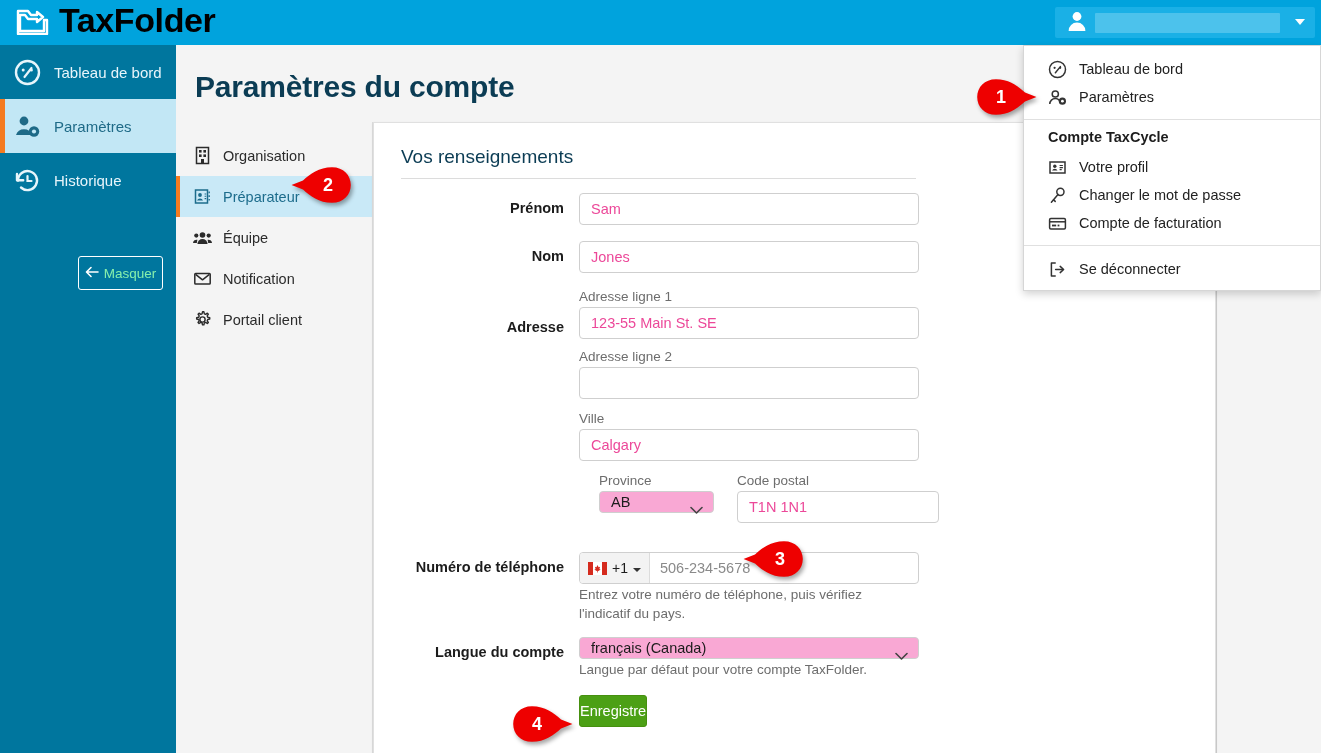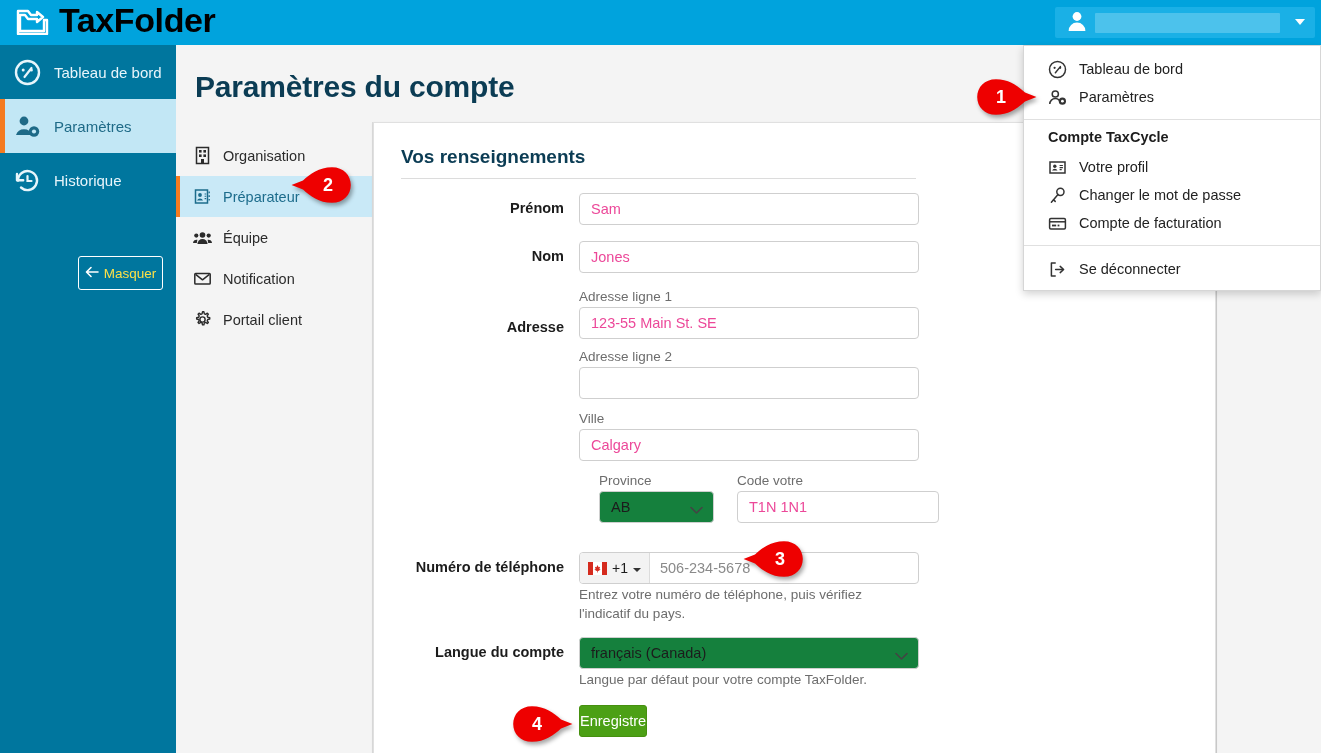--- a/index.html
+++ b/index.html
@@ -64,21 +64,21 @@
   }
   .nav-item.active::after{
     content:""; position:absolute; right:-11px; top:50%; margin-top:-11px;
     width:0;height:0;border-top:11px solid transparent;border-bottom:11px solid transparent;
     border-left:11px solid #c2e7f5;
   }
   .hide-btn {
     position:absolute; left:78px; top:211px;
     width:85px; height:34px;
     border:1px solid #ffffff; border-radius:3px;
-    background:transparent; color:#fde047;
+    background:transparent; color:#86efac;
     font-family:"Liberation Sans", sans-serif; font-size:13.5px;
     display:flex; align-items:center; justify-content:center; gap:5px;
     cursor:pointer;
   }
 
   
   .content {
     position:absolute; left:176px; top:45px; width:1145px; height:708px;
     background:#f4f4f4;
   }
@@ -105,21 +105,21 @@
   .subnav-spacer { height:13px; }
 
   
   .card {
     position:absolute; left:197px; top:77px; width:843px; height:684px;
     background:#ffffff; border:1px solid #e0e0e0; border-bottom:none;
     box-shadow:0 1px 3px rgba(0,0,0,0.06);
   }
   .card-title {
     position:absolute; left:27px; top:23px;
-    font-size:19px; font-weight:bold; color:#0b3c54;
+    font-size:19px; font-weight:normal; color:#0b3c54;
   }
   .card-rule {
     position:absolute; left:27px; top:55px; width:515px; height:1px;
     background:#dcdcdc;
   }
 
   .form { position:absolute; left:0; top:70px; width:843px; }
   .row { display:flex; margin-bottom:0px; }
   .row-label {
     width:205px; flex:0 0 205px; text-align:right; padding-right:15px;
@@ -127,22 +127,22 @@
   }
   .row-field { flex:1 1 auto; }
   .sublabel { font-size:13.5px; color:#6d6d6d; margin-bottom:3px; }
   .txt {
     width:340px; height:32px; border:1px solid #cfcfcf; border-radius:4px;
     padding:0 11px; font-family:"Liberation Sans", sans-serif;
     font-size:14.5px; color:#ec4899; background:#ffffff;
   }
   .txt::placeholder { color:#8a8a8a; }
   .sel {
-    height:32px; border:1px solid #cfcfcf; border-radius:4px;
-    background:#15803d; padding:0 11px; font-family:"Liberation Sans", sans-serif;
+    height:22px; border:1px solid #cfcfcf; border-radius:4px;
+    background:#f9a8d4; padding:0 11px; font-family:"Liberation Sans", sans-serif;
     font-size:14.5px; color:#1c1c1c; position:relative;
     display:flex; align-items:center;
   }
   .sel .chev { position:absolute; right:10px; top:10px; }
   .helper { font-size:13.5px; color:#6d6d6d; line-height:19px; margin-top:1px; width:300px;}
 
   .phone-wrap {
     width:340px; height:32px; border:1px solid #cfcfcf; border-radius:4px;
     display:flex; align-items:center; overflow:hidden; background:#ffffff;
   }
@@ -399,21 +399,21 @@
               <div class="sel" style="width:115px;">
                 <span>AB</span>
                 <span class="chev">
                   <svg width="13" height="9" viewBox="0 0 13 9">
                       <path d="M1 1.5 L6.5 7 L12 1.5" fill="none" stroke="#444" stroke-width="1.6" stroke-linecap="round" stroke-linejoin="round"></path>
                     </svg>
                 </span>
               </div>
             </div>
             <div>
-              <div class="sublabel">Code votre</div>
+              <div class="sublabel">Code postal</div>
               <input class="txt" style="width: 202px;" type="text" value="T1N 1N1">
             </div>
           </div>
         </div>
 
         
         <div class="row" style="margin-bottom:14px;">
           <div class="row-label" style="padding-top:7px;">Numéro de téléphone</div>
           <div class="row-field">
             <div class="phone-wrap">

